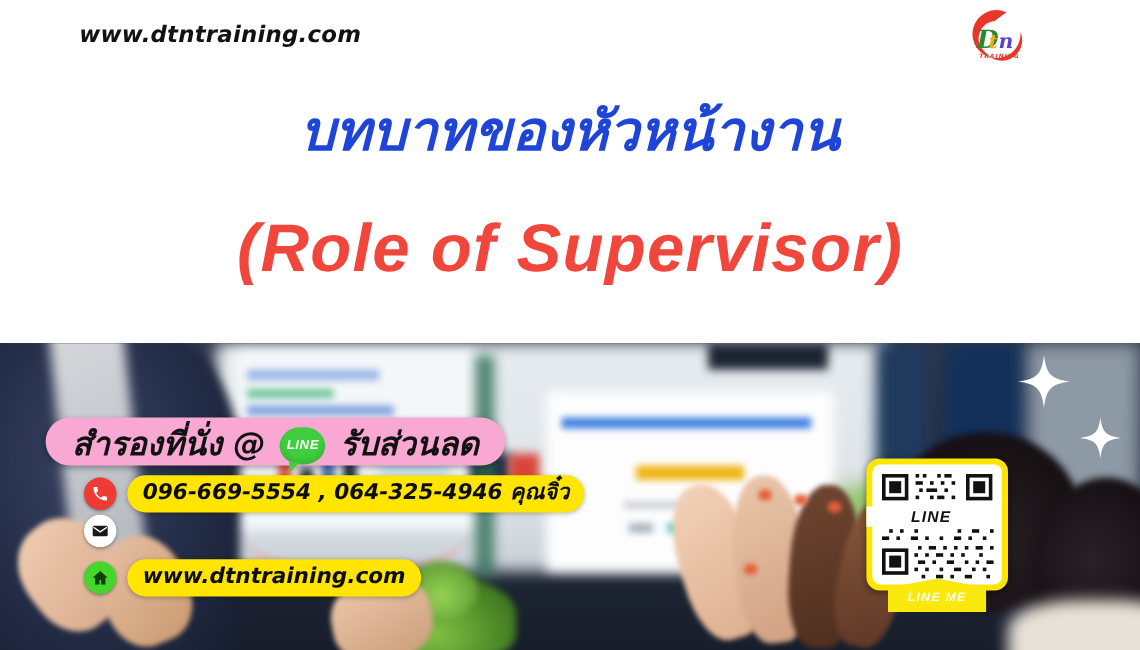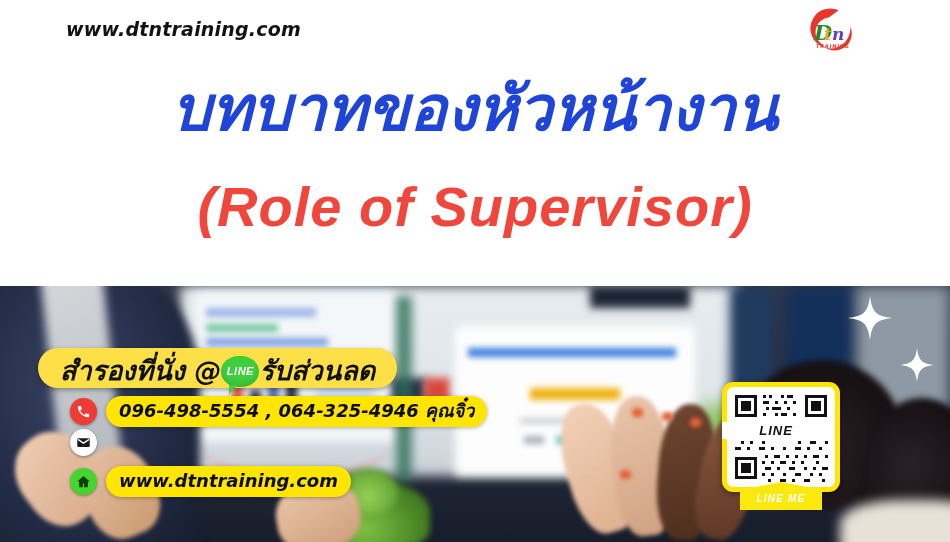--- a/index.html
+++ b/index.html
@@ -22,21 +22,21 @@
   }
 
   
   .logo{position:absolute;left:801px;top:8px;width:58px;height:48px;}
   .logo svg{display:block;width:58px;height:48px;}
 
   
   .title-th{
     position:absolute;left:0;top:74px;width:950px;
     text-align:center;
-    font-size:62px;line-height:70px;font-weight:bold;
+    font-size:46px;line-height:70px;font-weight:bold;
     color:#1f44d8;
     font-family:"DejaVu Sans","Liberation Sans",sans-serif;
     white-space:nowrap;
   }
   .title-en{
     position:absolute;left:0;top:176px;width:950px;
     text-align:center;
     font-size:56px;line-height:62px;font-weight:bold;
     color:#f0463c;
     letter-spacing:1px;white-space:nowrap;
@@ -158,23 +158,23 @@
     filter:blur(3px);border-radius:50%;
   }
 
   
   .sparkle{position:absolute;}
   .sparkle svg{display:block;}
 
   
   .cta-banner{
     position:absolute;left:38px;top:348px;
-    background:#fde047;border-radius:26px;
+    background:#f9a8d4;border-radius:26px;
     padding:6px 22px 0 22px;
-    display:flex;align-items:center;gap:0;
+    display:flex;align-items:center;gap:12px;
     box-shadow:0 2px 5px rgba(0,0,0,.35);
   }
   .cta-text{
     font-size:27px;font-weight:bold;color:#111;white-space:nowrap;
     font-family:"DejaVu Sans","Liberation Sans",sans-serif;line-height:34px;
   }
   .line-badge{
     position:relative;width:38px;height:31px;background:#3ece3e;
     border-radius:50%/54%;display:flex;align-items:center;justify-content:center;
     box-shadow:inset 0 -3px 5px rgba(0,0,0,.12);
@@ -335,21 +335,21 @@
     </span>
     <span class="cta-text">รับส่วนลด</span>
   </div>
 
   <div class="contact-row r1">
     <span class="ci ci-phone">
       <svg width="15" height="15" viewBox="0 0 24 24" xmlns="http://www.w3.org/2000/svg">
         <path fill="#ffffff" d="M6.6 10.8c1.4 2.8 3.8 5.1 6.6 6.6l2.2-2.2c.3-.3.7-.4 1-.2 1.2.4 2.4.6 3.6.6.6 0 1 .4 1 1V20c0 .6-.4 1-1 1C10.6 21 3 13.4 3 4c0-.6.4-1 1-1h3.5c.6 0 1 .4 1 1 0 1.3.2 2.5.6 3.6.1.4 0 .8-.2 1z"></path>
       </svg>
     </span>
-    <span class="pill">096-498-5554 , 064-325-4946 คุณจิ๋ว</span>
+    <span class="pill">096-669-5554 , 064-325-4946 คุณจิ๋ว</span>
   </div>
 
   <div class="contact-row r2">
     <span class="ci ci-mail">
       <svg width="15" height="15" viewBox="0 0 24 24" xmlns="http://www.w3.org/2000/svg">
         <rect x="2" y="5" width="20" height="14" rx="2" fill="#1a1a1a"></rect>
         <path d="M3 7l9 6 9-6" stroke="#ffffff" stroke-width="2" fill="none"></path>
       </svg>
     </span>
   </div>

